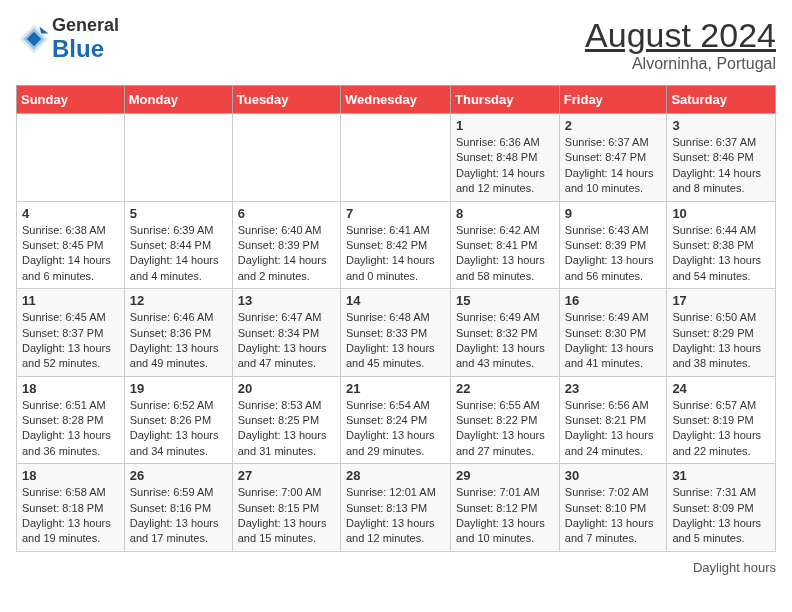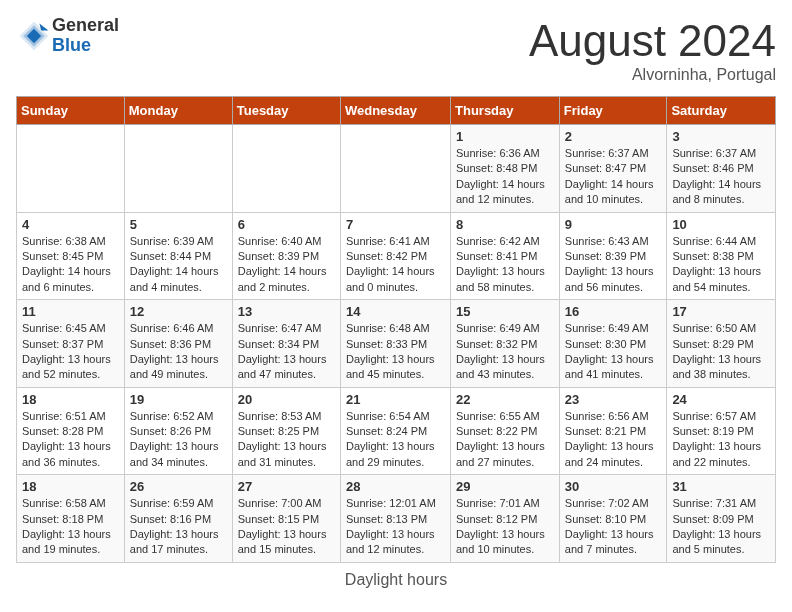--- a/index.html
+++ b/index.html
@@ -24,47 +24,48 @@
       display: flex;
       flex-direction: column;
       line-height: 1.1;
     }
     .logo-general {
       font-size: 18px;
       font-weight: bold;
       color: #333;
     }
     .logo-blue {
-      font-size: 18px;
+      font-size: 24px;
       font-weight: bold;
       color: #1a6bb5;
     }
     .logo-icon {
       width: 36px;
       height: 36px;
     }
     .title-block {
       text-align: right;
     }
     .month-year {
-      font-size: 44px;
+      font-size: 34px;
       font-weight: normal;
       color: #333;
+      text-decoration: underline;
     }
     .location {
       font-size: 16px;
       color: #555;
     }
     table {
       width: 100%;
       border-collapse: collapse;
       font-size: 11px;
     }
     thead tr th {
-      background-color: #c2410c;
+      background-color: #ef4444;
       color: white;
       padding: 6px 4px;
       text-align: left;
       font-size: 13px;
       font-weight: bold;
       border: 1px solid #aaa;
     }
     tbody tr td {
       border: 1px solid #ccc;
       padding: 4px 5px;
@@ -86,23 +87,23 @@
     .day-info {
       font-size: 11px;
       color: #333;
       line-height: 1.4;
     }
     .empty-cell {
       background: #fff !important;
     }
     .footer-note {
       margin-top: 8px;
-      font-size: 16px;
+      font-size: 13px;
       color: #555;
-      text-align: center;
+      text-align: right;
     }
   </style>
 </head>
 <body>
 
 <div class="header">
   <div class="logo">
     <svg class="logo-icon" viewBox="0 0 40 40">
       <polygon points="20,4 36,20 20,36 4,20" fill="#1a6bb5" opacity="0.15"></polygon>
       <polygon points="20,8 32,20 20,32 8,20" fill="#1a6bb5" opacity="0.3"></polygon>

